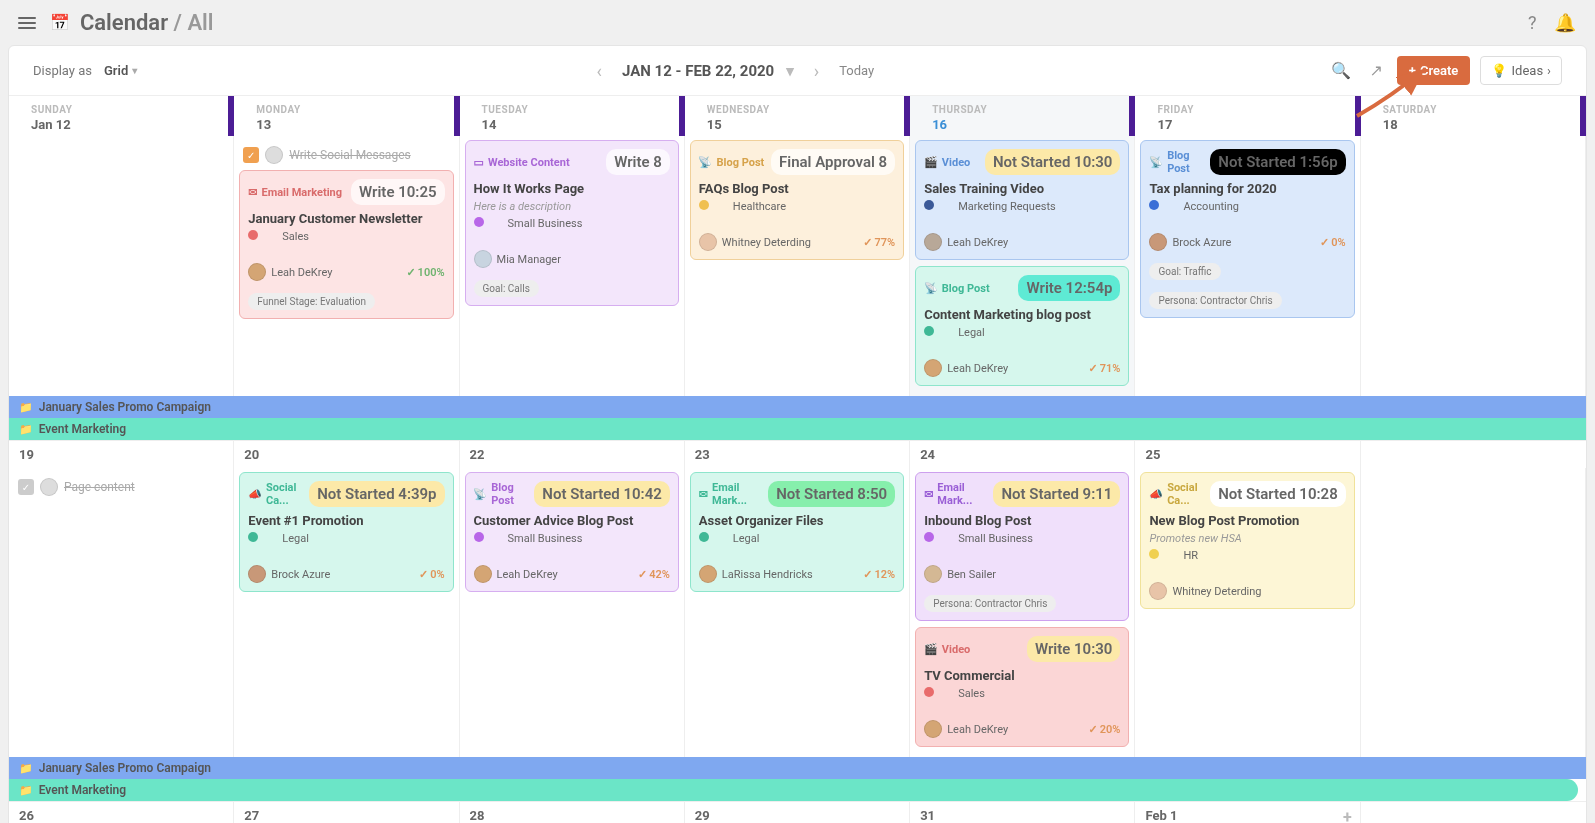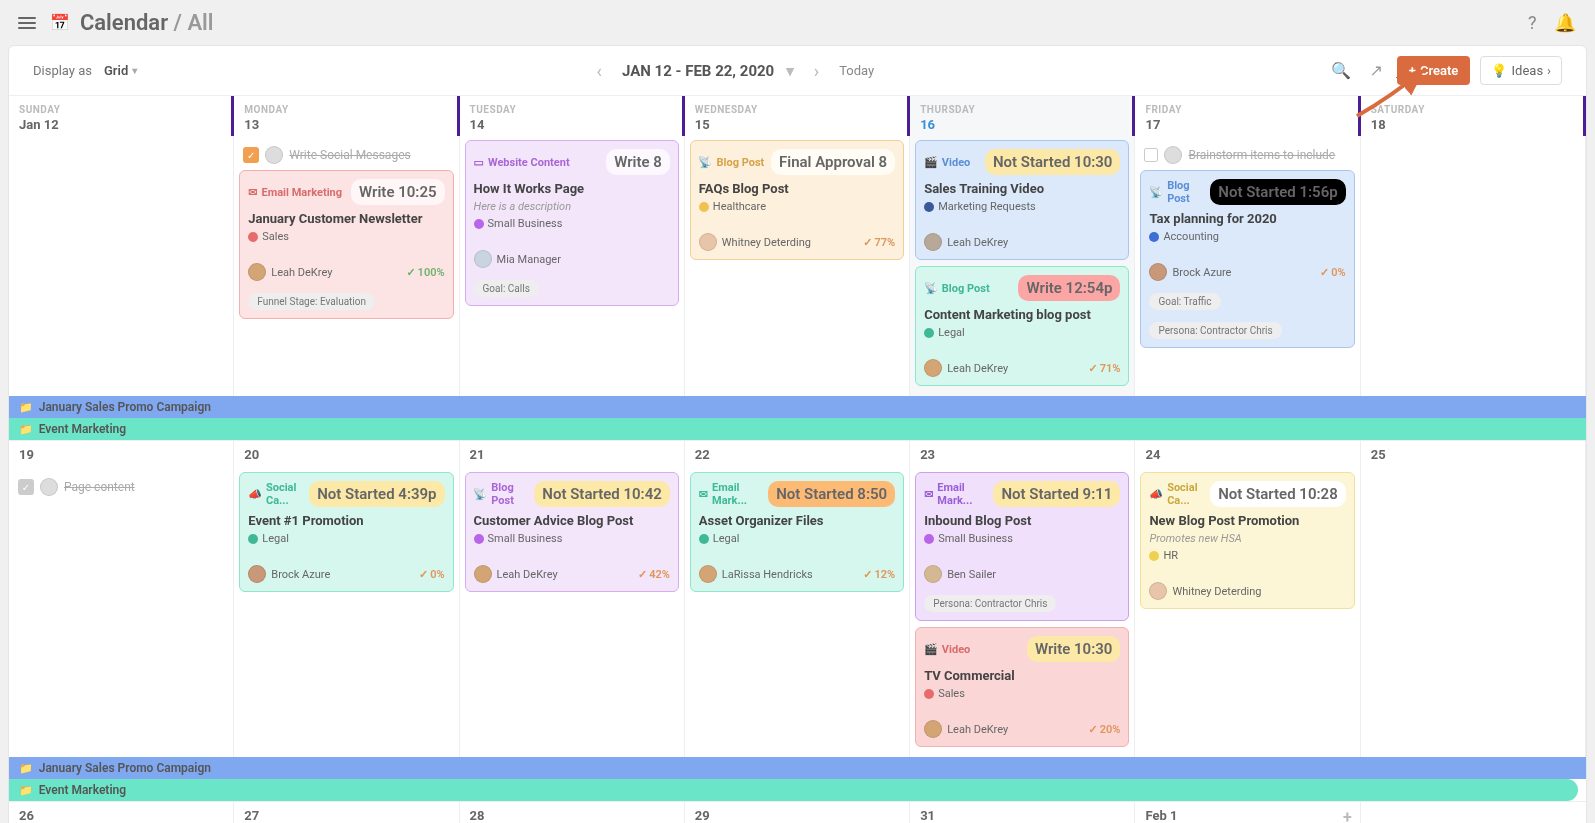--- a/index.html
+++ b/index.html
@@ -19,34 +19,34 @@
 .dropdown .chev{color:#aaa;font-size:10px}
 .navrange{display:flex;align-items:center;gap:14px;margin:0 auto}
 .navbtn{color:#bbb;font-size:18px;cursor:pointer;padding:2px 6px}
 .range{font-weight:700;color:#555;font-size:15px;display:inline-flex;align-items:center;gap:12px}
 .today{color:#888;cursor:pointer;font-size:13px}
 .tb-right{display:flex;align-items:center;gap:10px}
 .iconbtn{color:#999;font-size:16px;cursor:pointer;padding:4px}
 .btn-create{background:#d96b3f;color:#fff;border:none;border-radius:4px;padding:7px 12px;font-weight:600;font-size:13px;cursor:pointer;display:inline-flex;align-items:center;gap:4px}
 .btn-ideas{background:#fff;border:1px solid #ddd;border-radius:4px;padding:6px 10px;color:#666;font-size:13px;cursor:pointer;display:inline-flex;align-items:center;gap:4px}
 .grid{display:grid;grid-template-columns:repeat(7,1fr)}
-.dayhdr{padding:8px 10px 4px;border-right:3px solid #4c1d95;background:#fff}
+.dayhdr{padding:8px 22px 4px;border-right:6px solid #4c1d95;background:#fff}
 .dayhdr .dow{font-size:10px;font-weight:700;color:#bbb;letter-spacing:0.5px}
 .dayhdr .num{font-size:13px;font-weight:700;color:#666;margin-top:2px}
 .dayhdr .num.today{color:#3b8fd6}
 .cell{border-right:1px solid #eee;border-top:none;padding:4px 5px;min-height:40px;background:#fff;position:relative}
 .cell.highlighted{background:#f5f7f9}
 .card{border-radius:6px;padding:8px;margin-bottom:6px;border:1px solid rgba(0,0,0,0.08);font-size:12px}
 .card-head{display:flex;align-items:center;justify-content:space-between;gap:6px;margin-bottom:6px}
 .card-type{display:inline-flex;align-items:center;gap:4px;font-size:11px;font-weight:700}
 .pill{background:rgba(255,255,255,0.7);border-radius:10px;padding:4px 8px;font-size:15px;font-weight:600;color:#666;white-space:nowrap}
 .card-title{font-weight:700;color:#444;font-size:13px;margin-bottom:4px}
 .card-desc{font-style:italic;color:#999;font-size:11px;margin-bottom:4px}
 .dot{width:10px;height:10px;border-radius:50%;display:inline-block;margin-right:4px;vertical-align:middle}
-.tag-row{display:flex;align-items:center;gap:0;margin-bottom:4px;font-size:11px;color:#666}
+.tag-row{display:flex;align-items:flex-start;gap:20px;margin-bottom:4px;font-size:11px;color:#666}
 .user-row{display:flex;align-items:center;justify-content:space-between;margin-top:20px}
 .user{display:flex;align-items:center;gap:5px;font-size:11px;color:#666}
 .avatar{width:18px;height:18px;border-radius:50%;background:#ccc;display:inline-block;border:1px solid rgba(0,0,0,0.1)}
 .pct{font-size:11px;font-weight:600;display:inline-flex;align-items:center;gap:2px}
 .pct.green{color:#6fb36f}
 .pct.orange{color:#e0955a}
 .chip{display:inline-block;background:#eee;border-radius:10px;padding:3px 9px;font-size:10px;color:#777;margin-top:12px}
 .strip{padding:4px 10px;font-size:12px;font-weight:600;display:flex;align-items:center;gap:6px;color:#555}
 .strip.blue{background:#7fa8f0}
 .strip.teal{background:#6be5c7}
@@ -243,42 +243,37 @@
               <span>Leah DeKrey</span>
             </span>
           </div>
       </div>
       <div class="card" style="background:#d6f7ed;border-color:#8ee5cc">
         <div class="card-head">
             <span class="card-type" style="color:#3fb896">
               <span class="typeicon">📡</span>
               <span>Blog Post</span>
             </span>
-            <span class="pill" style="background:#fca5a5">Write 12:54p</span>
+            <span class="pill" style="background:#5eead4">Write 12:54p</span>
           </div>
         <div class="card-title">Content Marketing blog post</div>
         <div class="tag-row">
             <span class="dot" style="background:#3fb896"></span>
             <span>Legal</span>
           </div>
         <div class="user-row">
             <span class="user">
               <span class="avatar" style="background:#d4a574"></span>
               <span>Leah DeKrey</span>
             </span>
             <span class="pct orange">✓<span>71%</span></span>
           </div>
       </div>
     </div>
     <div class="cell">
-      <div class="strike">
-          <span style="width:14px;height:14px;border:1px solid #ccc;border-radius:2px"></span>
-          <span class="avatar" style="background:#ddd"></span>
-          <span class="txt">Brainstorm items to include</span>
-        </div>
       <div class="card" style="background:#dce9fb;border-color:#a9c6ef">
         <div class="card-head">
             <span class="card-type" style="color:#5a8fd6">
               <span class="typeicon">📡</span>
               <span>Blog Post</span>
             </span>
             <span class="pill" style="background:#000000">Not Started 1:56p</span>
           </div>
         <div class="card-title">Tax planning for 2020</div>
         <div class="tag-row">
@@ -304,21 +299,20 @@
       <span>January Sales Promo Campaign</span>
     </div>
   <div class="strip teal">
       <span class="folder-icon">📁</span>
       <span>Event Marketing</span>
     </div>
 
   <div class="grid weekrow">
     <div class="weekhead">19</div>
     <div class="weekhead">20</div>
-    <div class="weekhead">21</div>
     <div class="weekhead">22</div>
     <div class="weekhead">23</div>
     <div class="weekhead">24</div>
     <div class="weekhead">25</div>
   </div>
   <div class="grid">
     <div class="cell">
       <div class="strike">
           <span class="chk grey">✓</span>
           <span class="avatar" style="background:#ddd"></span>
@@ -371,21 +365,21 @@
           </div>
       </div>
     </div>
     <div class="cell">
       <div class="card" style="background:#d6f7ed;border-color:#8ee5cc">
         <div class="card-head">
             <span class="card-type" style="color:#3fb896">
               <span class="typeicon">✉</span>
               <span>Email Mark...</span>
             </span>
-            <span class="pill" style="background:#fdba74">Not Started 8:50</span>
+            <span class="pill" style="background:#86efac">Not Started 8:50</span>
           </div>
         <div class="card-title">Asset Organizer Files</div>
         <div class="tag-row">
             <span class="dot" style="background:#3fb896"></span>
             <span>Legal</span>
           </div>
         <div class="user-row">
             <span class="user">
               <span class="avatar" style="background:#d4a574"></span>
               <span>LaRissa Hendricks</span>

